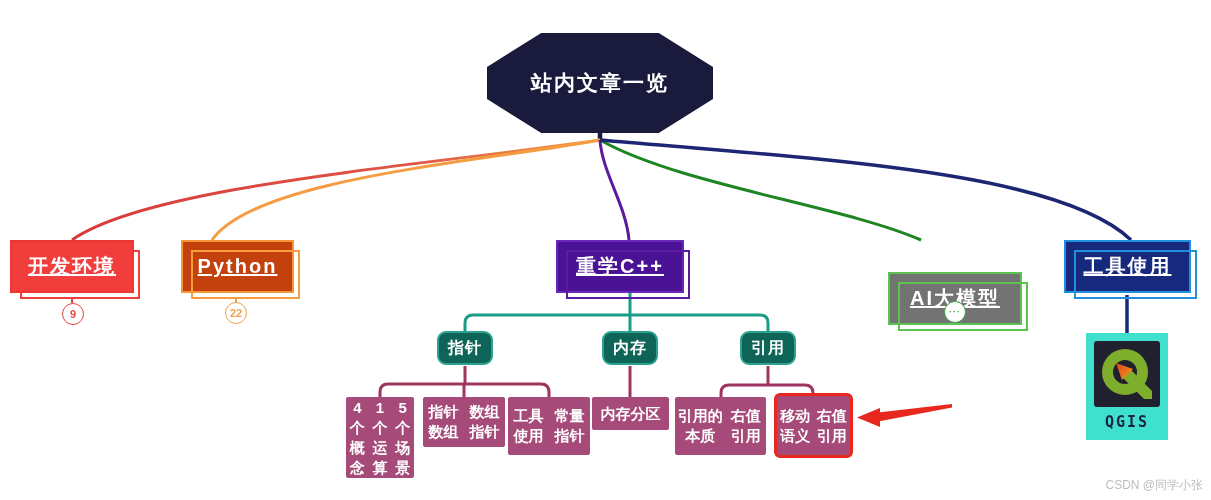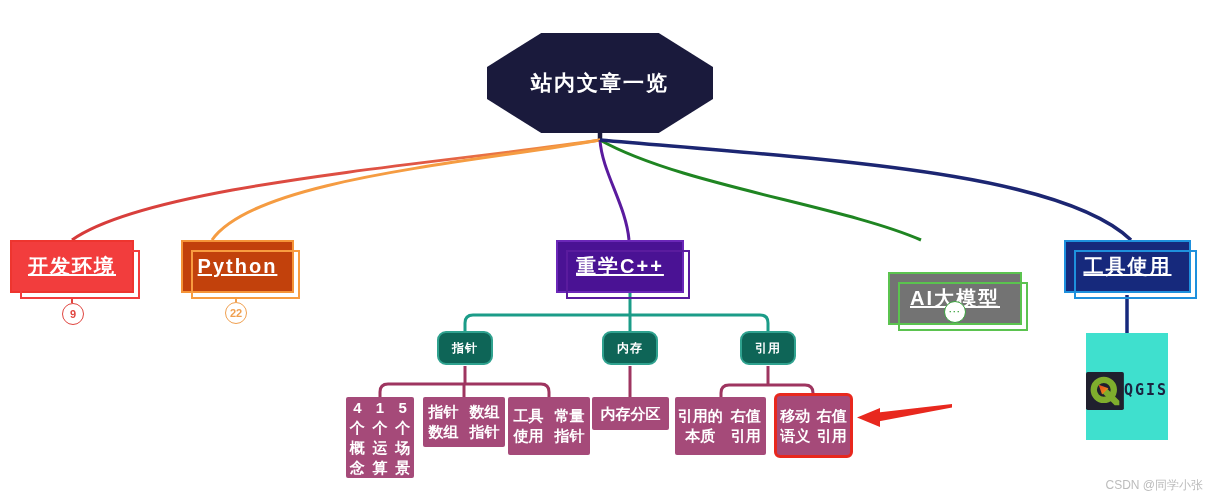--- a/index.html
+++ b/index.html
@@ -51,21 +51,21 @@
   }
   .badge-dev   {left:62px; top:303px;border:1.5px solid #e0453f;color:#e0453f;}
   .badge-python{left:225px;top:302px;border:1.5px solid #f0a050;color:#f0a050;}
   .badge-ai    {left:944px;top:301px;border:1.5px solid #3aa33e;color:#3aa33e;letter-spacing:1px;font-size:9px;}
 
   
   .tnode{
     position:absolute;top:331px;width:56px;height:34px;box-sizing:border-box;
     background:#0e6557;border:2px solid #2fa28f;border-radius:9px;
     display:flex;align-items:center;justify-content:center;
-    color:#fff;font-size:12px;font-weight:700;letter-spacing:1px;z-index:1;
+    color:#fff;font-size:16px;font-weight:700;letter-spacing:1px;z-index:1;
   }
   .t-pointer{left:437px;}
   .t-memory {left:602px;}
   .t-ref    {left:740px;}
 
   
   .leaf{
     position:absolute;top:397px;box-sizing:border-box;
     background:#a54a79;border-radius:2px;
     display:flex;flex-direction:row;align-items:center;justify-content:center;
@@ -77,21 +77,21 @@
   .leaf-3{left:508px;width:82px;height:58px;}
   .leaf-4{left:592px;width:77px;height:33px;}
   .leaf-5{left:675px;width:91px;height:58px;}
   .leaf-6{left:774px;top:393px;width:79px;height:65px;
           border:3px solid #e8281e;border-radius:6px;}
 
   
   .qgis-card{
     position:absolute;left:1086px;top:333px;width:82px;height:107px;
     background:#3fe0ce;z-index:1;
-    display:flex;flex-direction:row;align-items:center;
+    display:flex;flex-direction:column;align-items:center;
   }
   .qgis-card .logo{margin-top:8px;}
   .qgis-label{
     margin-top:6px;font-family:"DejaVu Sans Mono","Liberation Mono",monospace;
     font-size:15px;font-weight:700;color:#1c2340;letter-spacing:2px;
   }
 
   
   .watermark{
     position:absolute;right:8px;bottom:6px;

